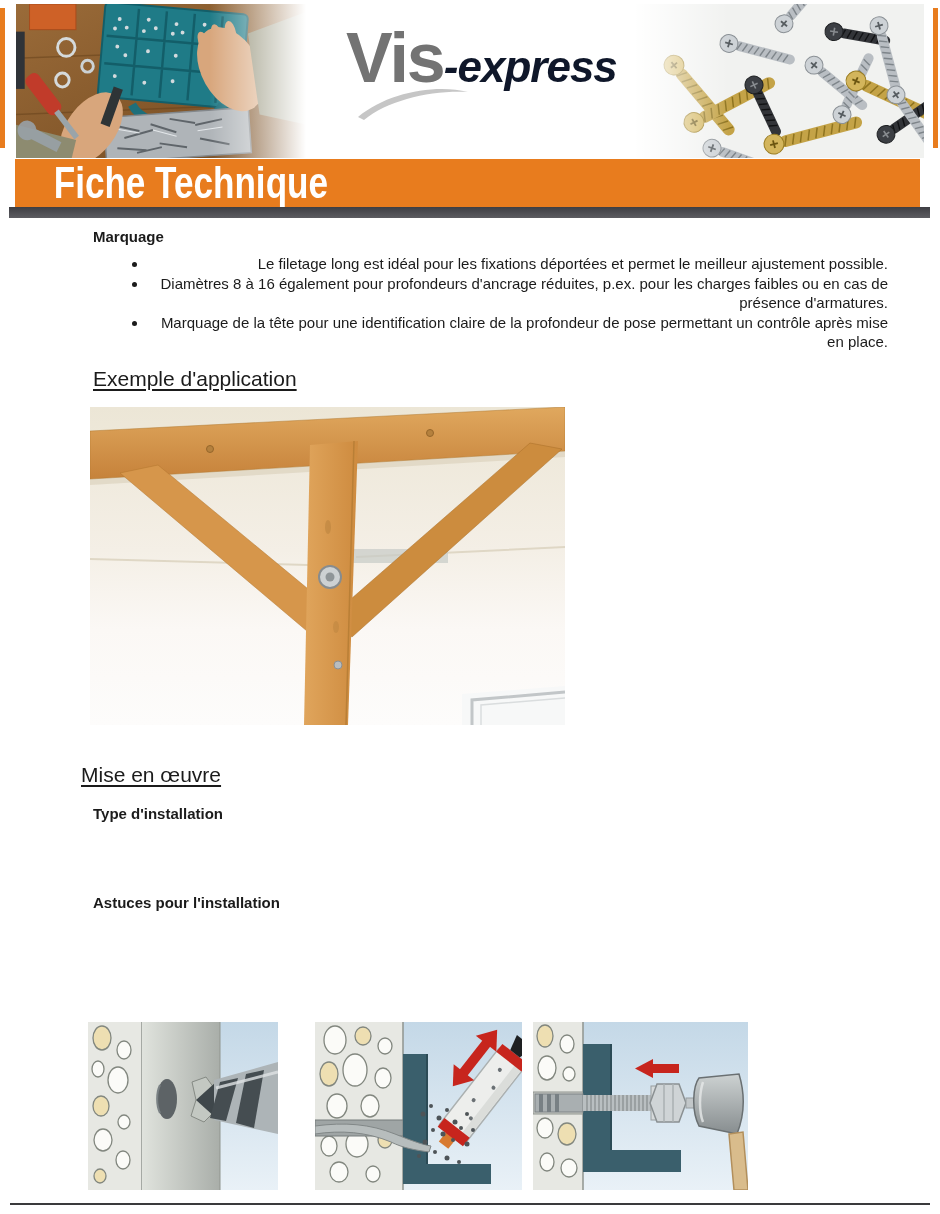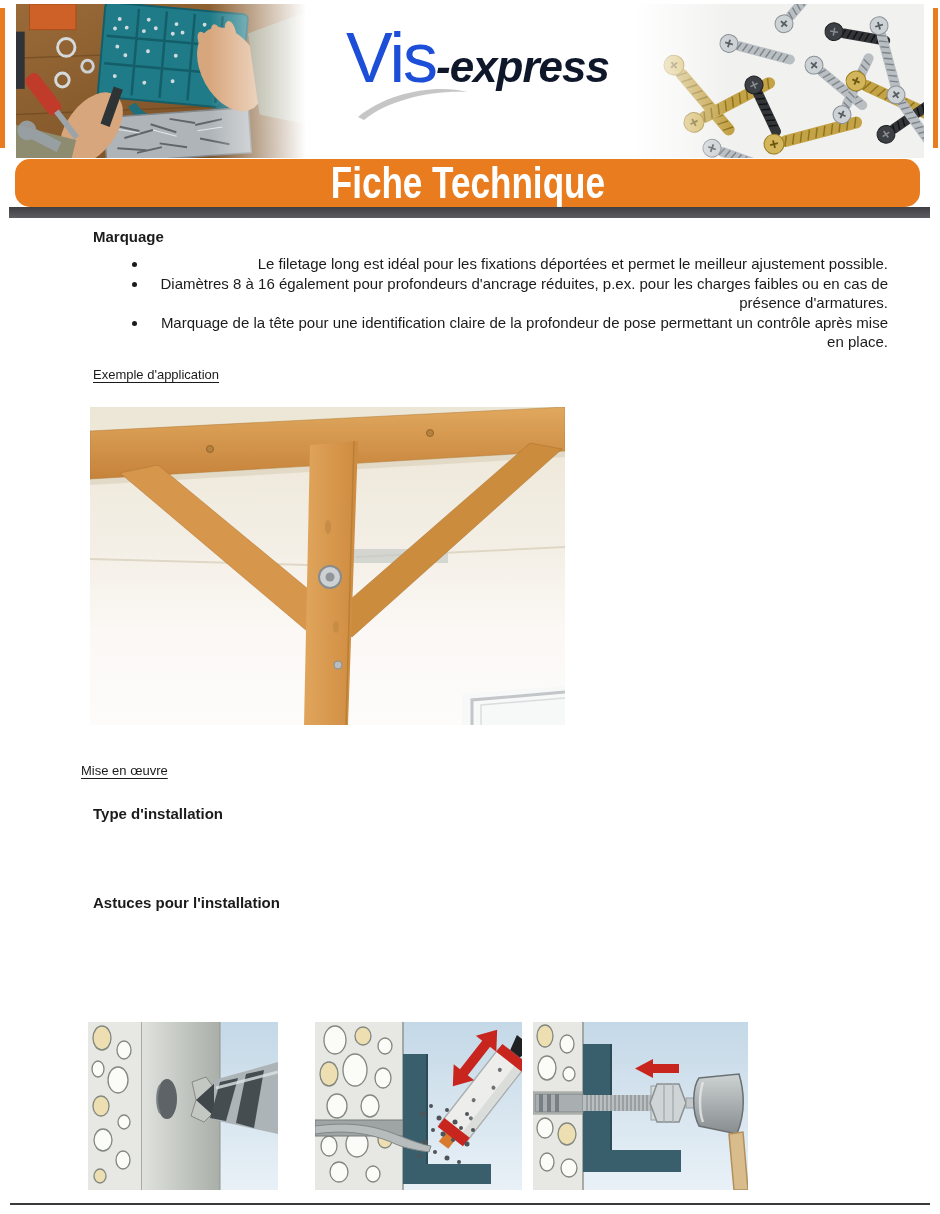--- a/index.html
+++ b/index.html
@@ -6,31 +6,31 @@
   #page{position:relative;width:940px;height:1214px;background:#ffffff;overflow:hidden;
         font-family:"Liberation Sans", sans-serif;color:#1b1b1b;}
   .abs{position:absolute;}
   
   #strip-left{left:0;top:8;width:5px;height:140px;background:#E87C1E;}
   #strip-right{left:933px;top:8px;width:5px;height:140px;background:#E87C1E;}
   #photo-left{left:16px;top:4px;width:290px;height:154px;}
   #photo-right{left:634px;top:4px;width:290px;height:154px;}
   #logo-zone{left:306px;top:4px;width:328px;height:154px;background:#fff;}
   #logo-line{position:absolute;left:40px;top:14px;white-space:nowrap;}
-  #logo-main{font-size:70px;font-weight:normal;color:#1d4ed8;letter-spacing:-2px;margin-top:24px;}
+  #logo-main{font-size:70px;font-weight:bold;color:#737373;letter-spacing:-2px;margin-top:24px;}
   #logo-suffix{font-size:44px;font-weight:bold;font-style:italic;color:#0f172a;letter-spacing:-1px;}
   #logo-swoosh{position:absolute;left:48px;top:82px;}
   #banner{left:15px;top:159px;width:905px;height:48px;background:#E87C1E;
-          display:flex;align-items:center;justify-content:center;border-radius:15px;}
+          display:flex;align-items:center;}
   #banner-title{color:#ffffff;font-size:45px;font-weight:bold;transform:scaleX(0.78);
                 transform-origin:center;white-space:nowrap;line-height:48px;}
   #dark-bar{left:9px;top:207px;width:921px;height:11px;background:linear-gradient(#3E3E43,#5C5C61);}
   
   .h-bold{font-size:15px;font-weight:bold;}
-  .h-underline{font-size:13px;text-decoration:underline;text-underline-offset:3px;}
+  .h-underline{font-size:21px;text-decoration:underline;text-underline-offset:3px;}
   ul.blist{margin:0;padding:0 0 0 55px;width:740px;list-style:disc;text-align:right;}
   ul.blist li{font-size:15px;line-height:19.5px;padding-left:8px;}
   ul.blist li.serif{font-family:"Liberation Serif", serif;font-size:17px;line-height:24px;
                     max-width:690px;margin-top:5px;}
   #avantages-title{left:93px;top:228px;}
   #avantages-list{left:93px;top:254px;}
   #exemple-title{left:93px;top:367px;}
   #application-photo{left:90px;top:407px;width:475px;height:318px;}
   #mise-title{left:81px;top:763px;}
   #type-title{left:93px;top:805px;}

